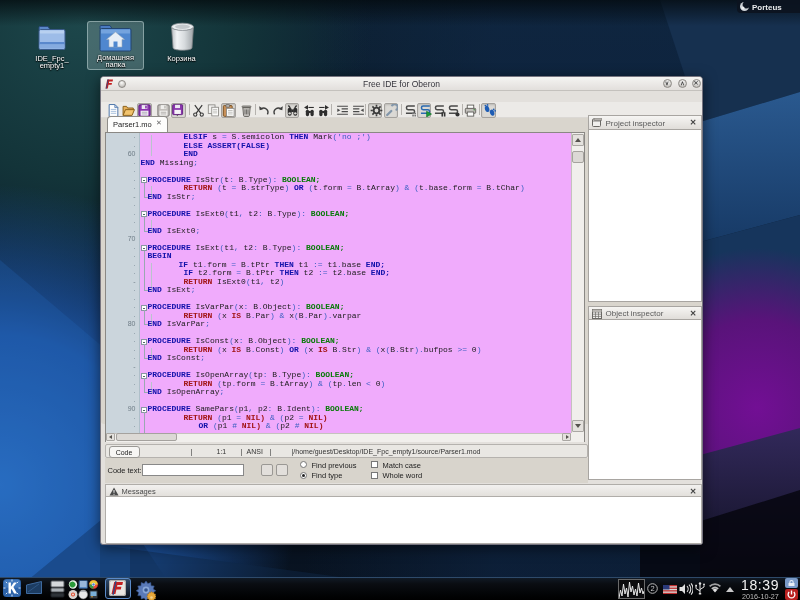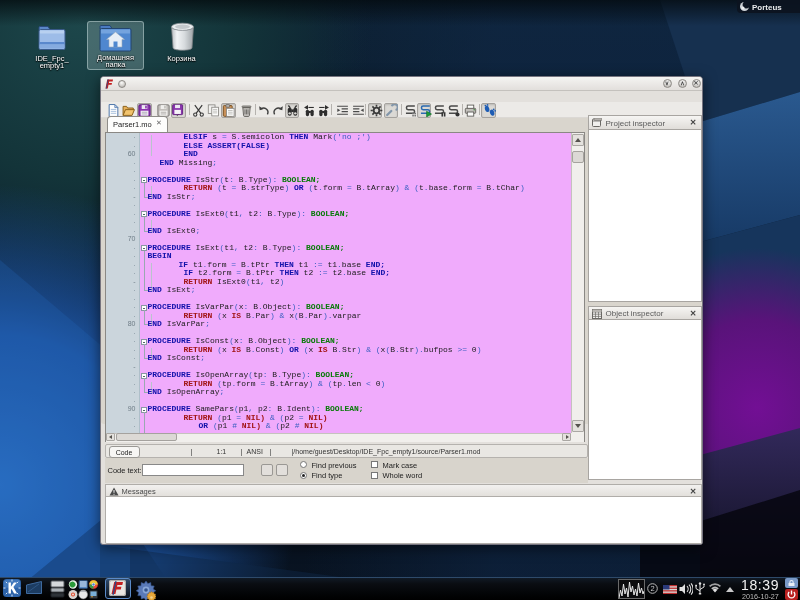--- a/index.html
+++ b/index.html
@@ -158,20 +158,21 @@
       </linearGradient>
     </defs>
  <path d="M3.5,5 C3.5,9 25.5,9 25.5,5 L24,26 C24,29 5,29 5,26 Z" fill="url(#tg)" stroke="#787d82" stroke-width=".8"></path>
  <ellipse cx="14.5" cy="4.8" rx="11" ry="3.6" fill="#e9ecee" stroke="#8b9095" stroke-width=".8"></ellipse>
  <ellipse cx="14.5" cy="4.8" rx="7.5" ry="2.2" fill="#c3c8cc"></ellipse>
 </svg>
 <div class="a dlbl" style="left:154px;top:54.5px;width:55px">Корзина</div>
 
 <div class="a" id="win">
   <div class="a" id="tbar"></div>
+  <div class="a" id="ttl">Free IDE for Oberon</div>
   <svg class="a" style="left:3.5px;top:2px" width="9" height="10" viewBox="0 0 9 10">
       <path d="M.5,9.5 L2.2,.5 H8 L7.6,2.4 H4.2 L3.9,4 H7 L6.6,5.8 H3.5 L2.8,9.5 z" fill="#c42020"></path>
       <path d="M1.2,9.8 L3.2,.2" stroke="#2a4a8a" stroke-width=".8"></path>
     </svg>
 <div class="a" style="left:16.5px;top:2.5px;width:8px;height:8px;border-radius:50%;background:radial-gradient(circle at 45% 30%,#fbfbfa,#cac7c3 65%,#a5a29e);border:1px solid #8d8a86"></div>
 <div class="a cbtn" style="left:561.5px">∨</div>
 <div class="a cbtn" style="left:577px">∧</div>
 <div class="a cbtn" style="left:590.5px">✕</div>
 
   <div class="a" id="tools">
@@ -394,21 +395,21 @@
 <div class="il" style="top:53px;height:12.5px"></div>
 <div class="il" style="top:87px;height:12.5px"></div>
 <div class="il" style="top:129.5px;height:29.5px"></div>
 <div class="il" style="top:180.5px;height:12.5px"></div>
 <div class="il" style="top:214.5px;height:12.5px"></div>
 <div class="il" style="top:248.5px;height:12.5px"></div>
       <div class="a" style="left:35px;top:0;width:431px;height:299px;overflow:hidden">
 <div class="cl" style="top:0px;left:43px"><i class="k">ELSIF</i> s <i class="p">=</i> S<i class="p">.</i>semicolon <i class="k">THEN</i> Mark<i class="p">('no ;')</i></div>
 <div class="cl" style="top:8.5px;left:43px"><i class="k">ELSE</i> <i class="k">ASSERT(FALSE)</i></div>
 <div class="cl" style="top:17px;left:43px"><i class="k">END</i></div>
-<div class="cl" style="top:25.5px;left:19px"><i class="k">END</i> Missing<i class="p">;</i></div>
+<div class="cl" style="top:25.5px;left:0"><i class="k">END</i> Missing<i class="p">;</i></div>
 <div class="cl" style="top:42.5px;left:7px"><i class="k">PROCEDURE</i> IsStr<i class="p">(</i>t<i class="p">:</i> B<i class="p">.</i>Type<i class="p">):</i> <i class="g">BOOLEAN;</i></div>
 <div class="cl" style="top:51px;left:43px"><i class="r">RETURN</i> <i class="p">(</i>t <i class="p">=</i> B<i class="p">.</i>strType<i class="p">)</i> <i class="k">OR</i> <i class="p">(</i>t<i class="p">.</i>form <i class="p">=</i> B<i class="p">.</i>tArray<i class="p">)</i> <i class="p">&amp;</i> <i class="p">(</i>t<i class="p">.</i>base<i class="p">.</i>form <i class="p">=</i> B<i class="p">.</i>tChar<i class="p">)</i></div>
 <div class="cl" style="top:59.5px;left:7px"><i class="k">END</i> IsStr<i class="p">;</i></div>
 <div class="cl" style="top:76.5px;left:7px"><i class="k">PROCEDURE</i> IsExt0<i class="p">(</i>t1<i class="p">,</i> t2<i class="p">:</i> B<i class="p">.</i>Type<i class="p">):</i> <i class="g">BOOLEAN;</i></div>
 <div class="cl" style="top:93.5px;left:7px"><i class="k">END</i> IsExt0<i class="p">;</i></div>
 <div class="cl" style="top:110.5px;left:7px"><i class="k">PROCEDURE</i> IsExt<i class="p">(</i>t1<i class="p">,</i> t2<i class="p">:</i> B<i class="p">.</i>Type<i class="p">):</i> <i class="g">BOOLEAN;</i></div>
 <div class="cl" style="top:119px;left:7px"><i class="k">BEGIN</i></div>
 <div class="cl" style="top:127.5px;left:38px"><i class="k">IF</i> t1<i class="p">.</i>form <i class="p">=</i> B<i class="p">.</i>tPtr <i class="k">THEN</i> t1 <i class="p">:=</i> t1<i class="p">.</i>base <i class="k">END;</i></div>
 <div class="cl" style="top:136px;left:43px"><i class="k">IF</i> t2<i class="p">.</i>form <i class="p">=</i> B<i class="p">.</i>tPtr <i class="k">THEN</i> t2 <i class="p">:=</i> t2<i class="p">.</i>base <i class="k">END;</i></div>
 <div class="cl" style="top:144.5px;left:43px"><i class="r">RETURN</i> IsExt0<i class="p">(</i>t1<i class="p">,</i> t2<i class="p">)</i></div>
@@ -456,21 +457,21 @@
       <div class="a" style="left:37px;top:5.5px;width:102px;height:12px;background:#fff;border:1px solid #888"></div>
       <div class="a fbtn" style="left:156px;top:5.5px"></div>
       <div class="a fbtn" style="left:171px;top:5.5px"></div>
       <div class="a radio" style="left:195px;top:3px"></div>
       <div class="a radio" style="left:195px;top:13.5px"></div>
       <div class="a" style="left:197px;top:15.5px;width:3px;height:3px;border-radius:50%;background:#222"></div>
       <div class="a ft" style="left:207px;top:2.5px">Find previous</div>
       <div class="a ft" style="left:207px;top:13px">Find type</div>
       <div class="a chk" style="left:266px;top:3px"></div>
       <div class="a chk" style="left:266px;top:13.5px"></div>
-      <div class="a ft" style="left:278px;top:2.5px">Mark case</div>
+      <div class="a ft" style="left:278px;top:2.5px">Match case</div>
       <div class="a ft" style="left:278px;top:13px">Whole word</div>
     </div>
     <div class="a phead" style="left:486.5px;top:-3px"><svg class="pic" width="10" height="10" viewBox="0 0 10 10">
           <rect x=".5" y="1" width="8" height="7.5" rx="1" fill="#f0efed" stroke="#6a6864"></rect>
           <path d="M.5,3 h8" stroke="#6a6864" stroke-width=".8"></path>
           <rect x="2" y="0" width="8" height="2.4" rx=".6" fill="#b8b5b1" stroke="#6a6864" stroke-width=".6"></rect>
         </svg>Project inspector<span class="px">✕</span></div>
     <div class="a pbody" style="left:486.5px;top:11.5px;height:172px"></div>
     <div class="a phead" style="left:486.5px;top:187.5px"><svg class="pic" width="10" height="10" viewBox="0 0 10 10">
           <rect x=".5" y=".5" width="9" height="9" fill="#f0efed" stroke="#6a6864"></rect>

